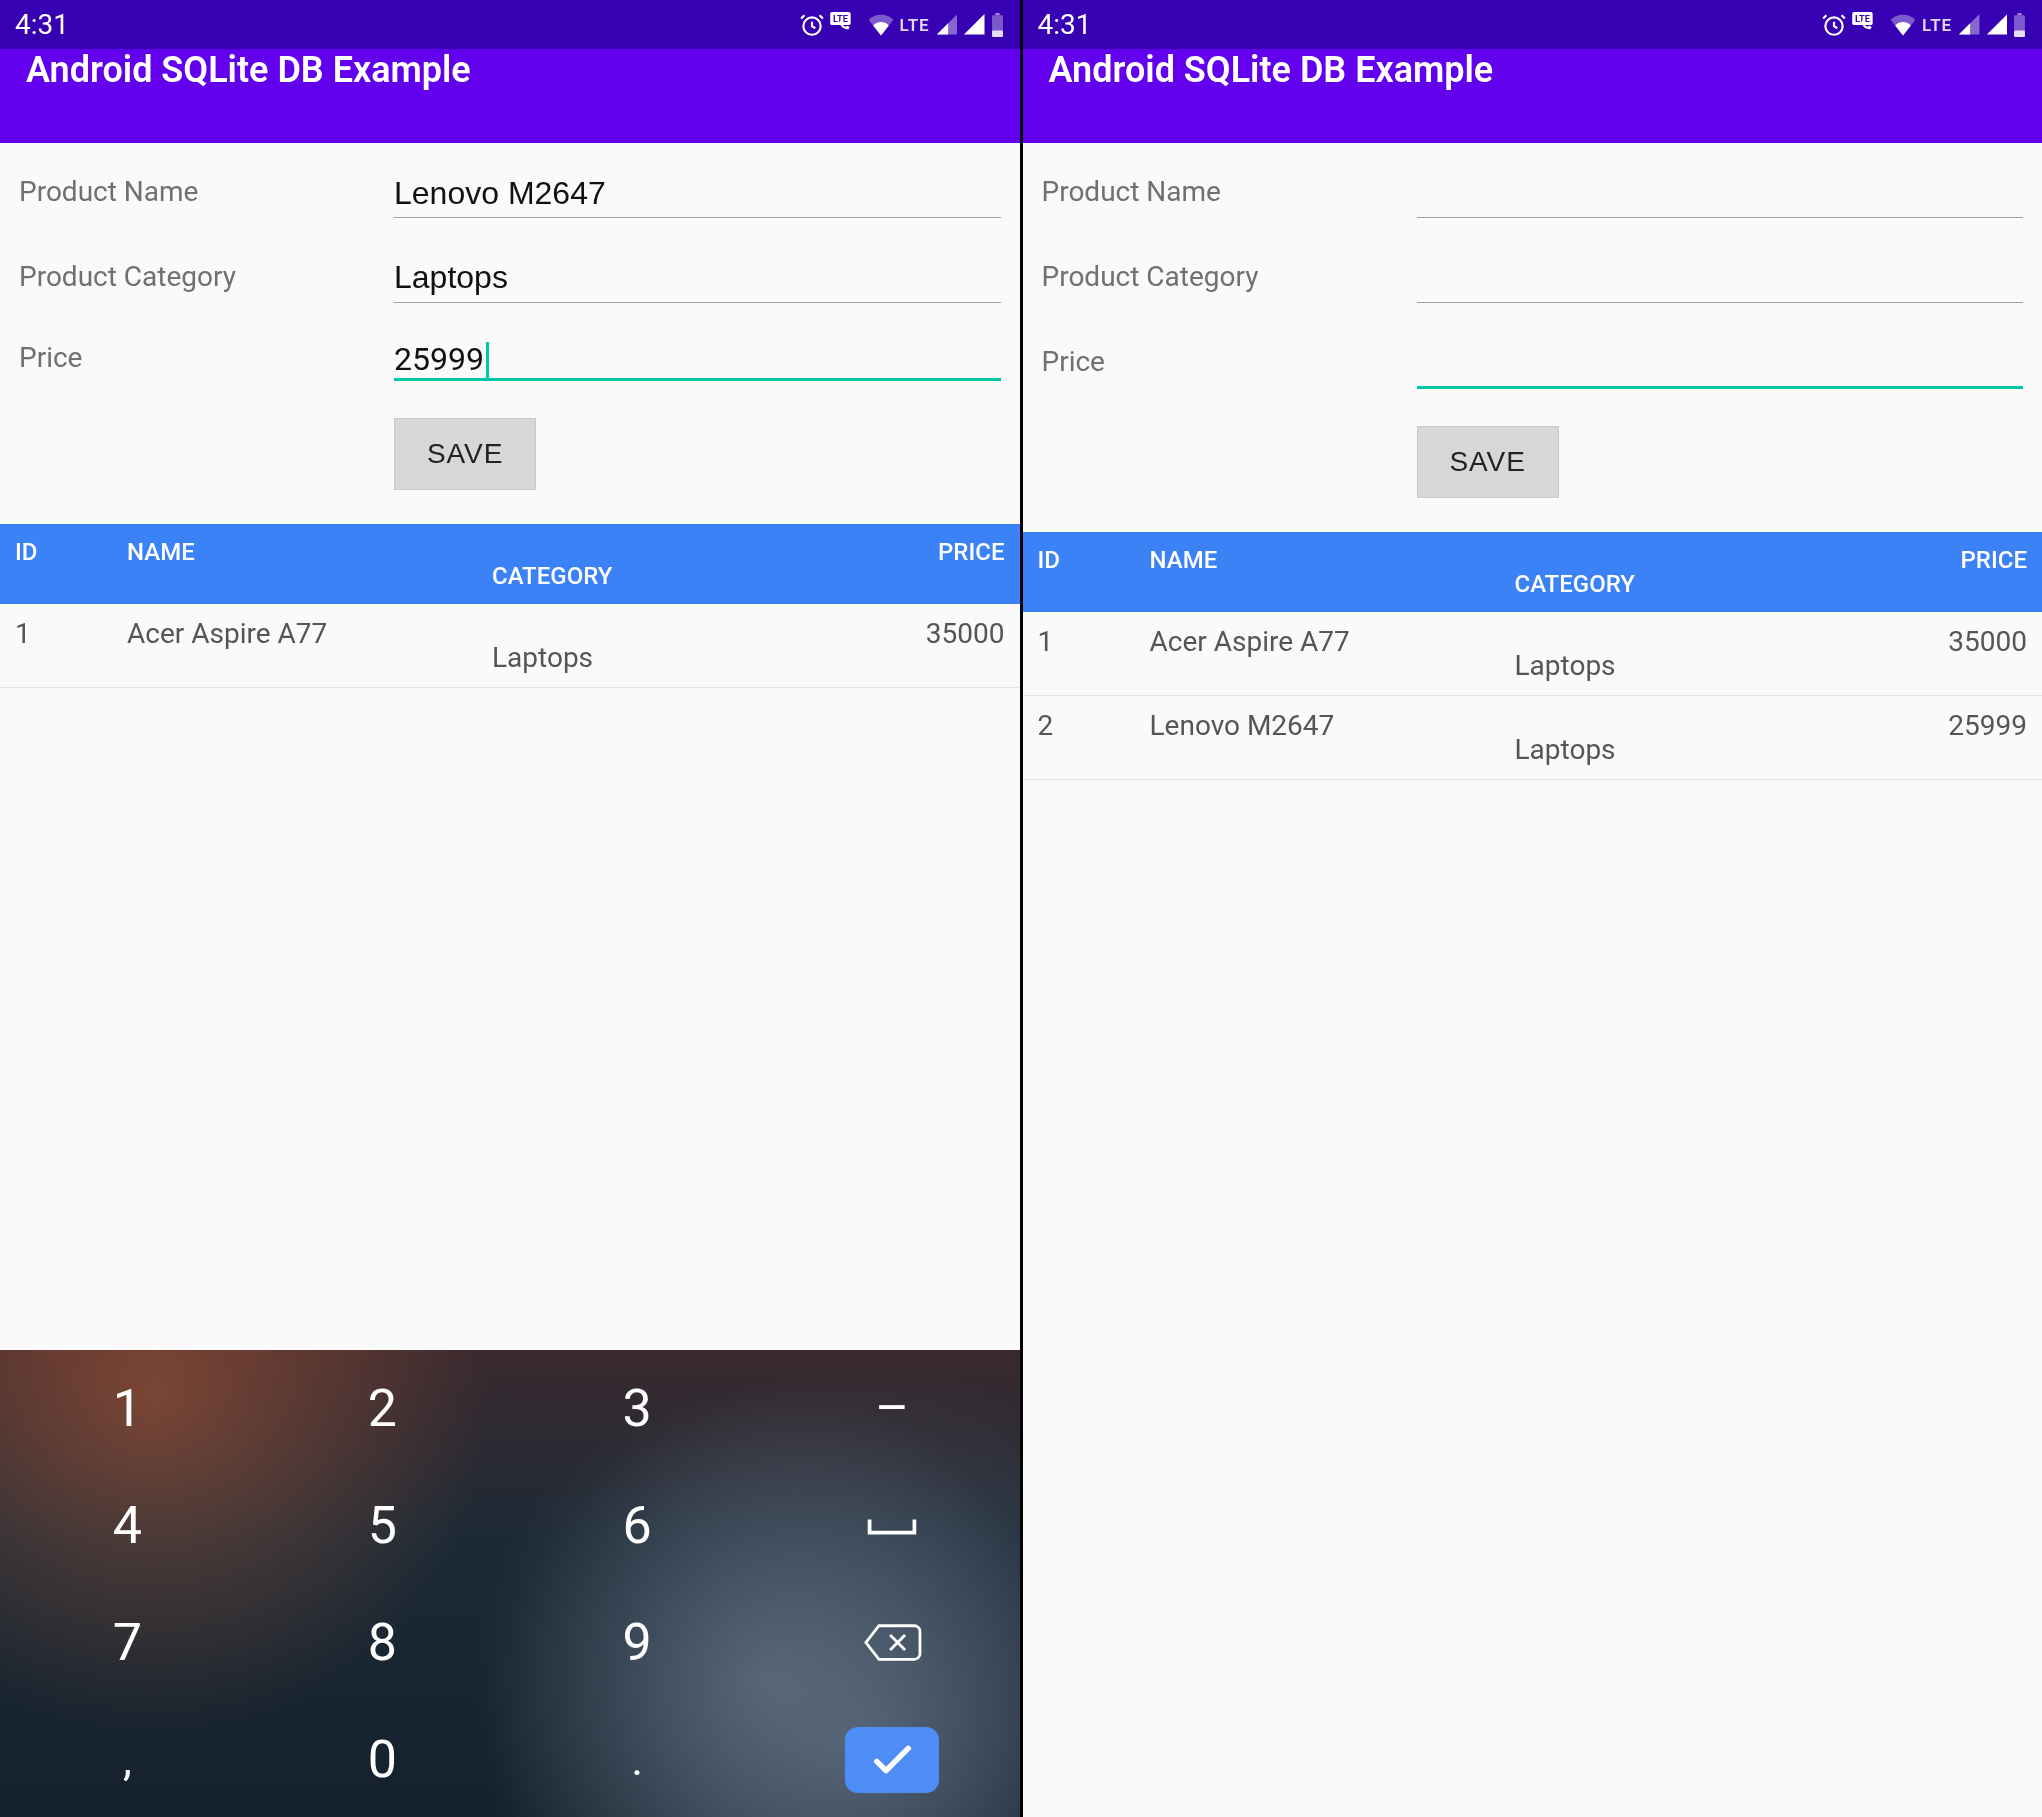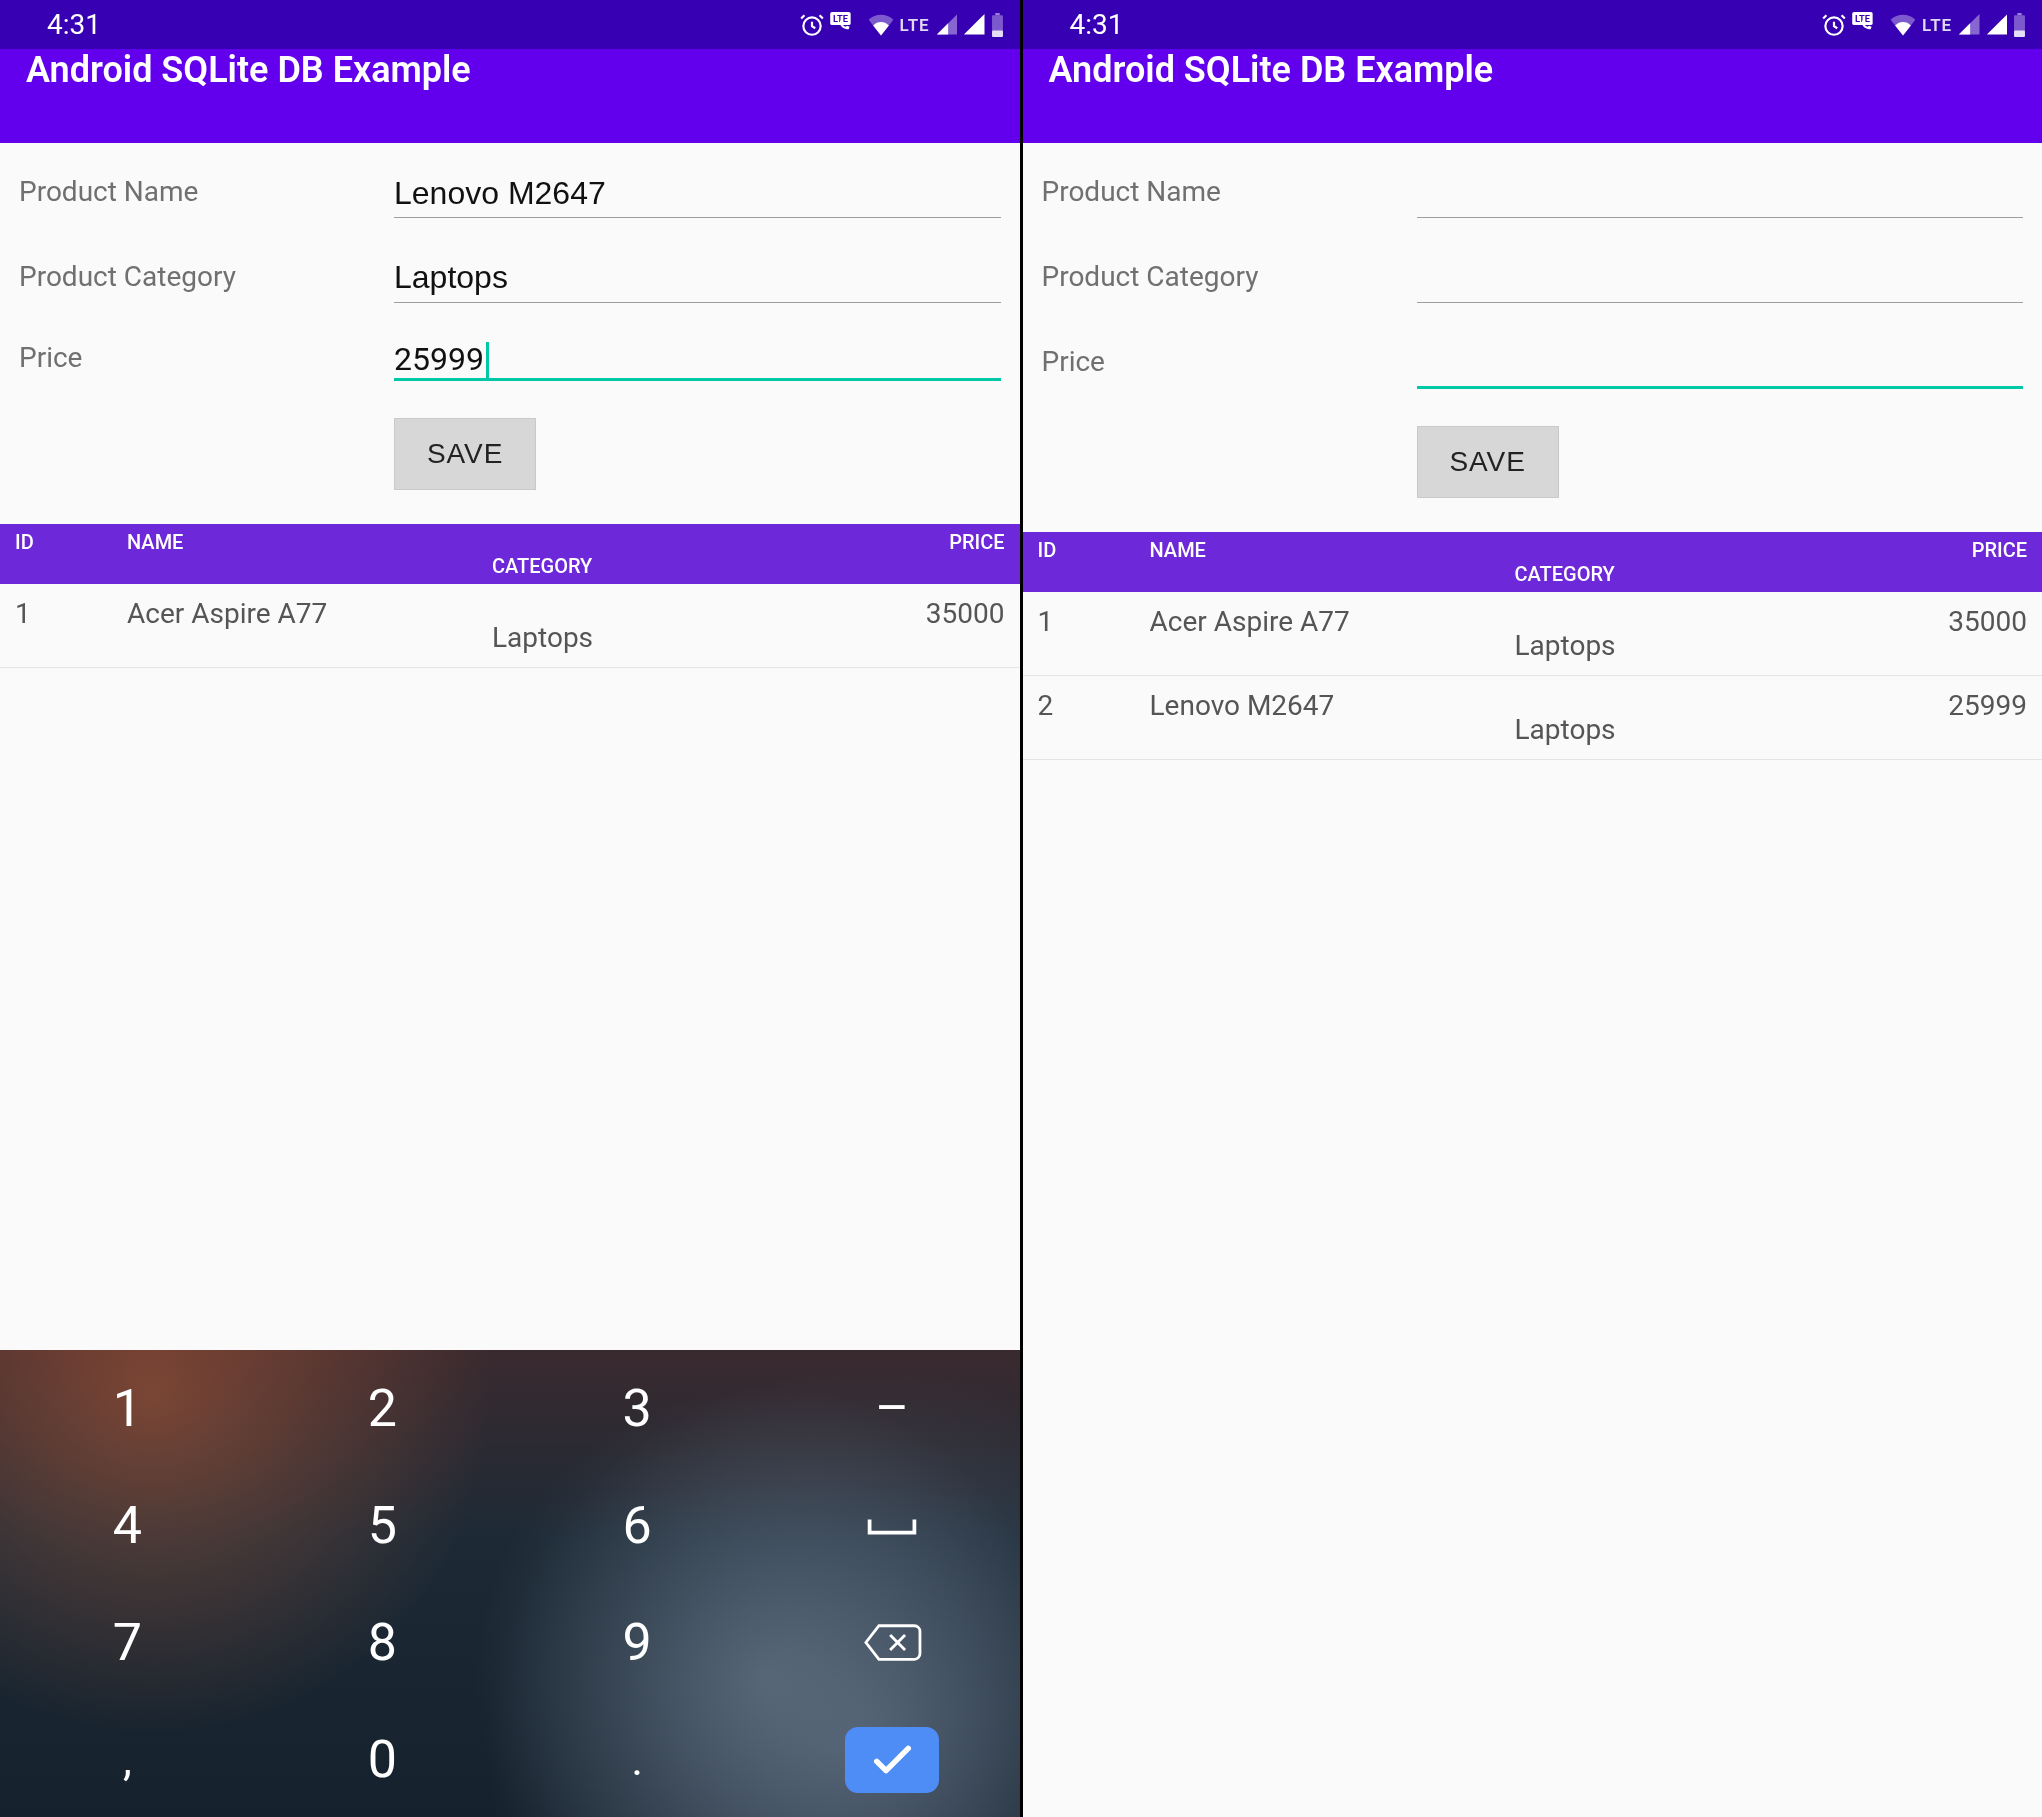--- a/index.html
+++ b/index.html
@@ -25,21 +25,21 @@
   .status-bar {
     height: 49px;
     background: #3700B3;
     color: #fff;
     display: flex;
     align-items: center;
     justify-content: space-between;
     padding: 0 15px;
     font-size: 28px;
   }
-  .status-left { font-weight: 400; margin-left: 32px; }
+  .status-left { font-weight: 400; }
   .status-right { display: flex; align-items: center; gap: 5px; }
   .status-right svg, .status-right span.ico { display:inline-block; }
   .lte-text { font-size: 17px; opacity: .85; font-weight:600; letter-spacing:0.9px;}
 
   
   .app-bar {
     background: #6200EE;
     color: #fff;
     height: 94px;
     display: flex;
@@ -100,25 +100,25 @@
     border: 0.9px solid #c9c9c9;
     padding: 19px 32px;
     font-size: 28px;
     letter-spacing: 0.9px;
     color: #222;
     font-weight:500;
   }
 
   
   .thead {
-    background: #6d28d9;
+    background: #3b82f6;
     color: #fff;
     display: flex;
-    font-size: 20px;
-    padding: 6px 15px;
+    font-size: 24px;
+    padding: 14px 15px;
     font-weight: 500;
   }
   .col-id   { width: 112px; }
   .col-name { width: 365px; }
   .col-cat  { flex: 1; margin-top: 24px; }
   .col-price{ width: 159px; text-align: right; }
 
   .tbody .trow {
     display: flex;
     padding: 13px 15px;

